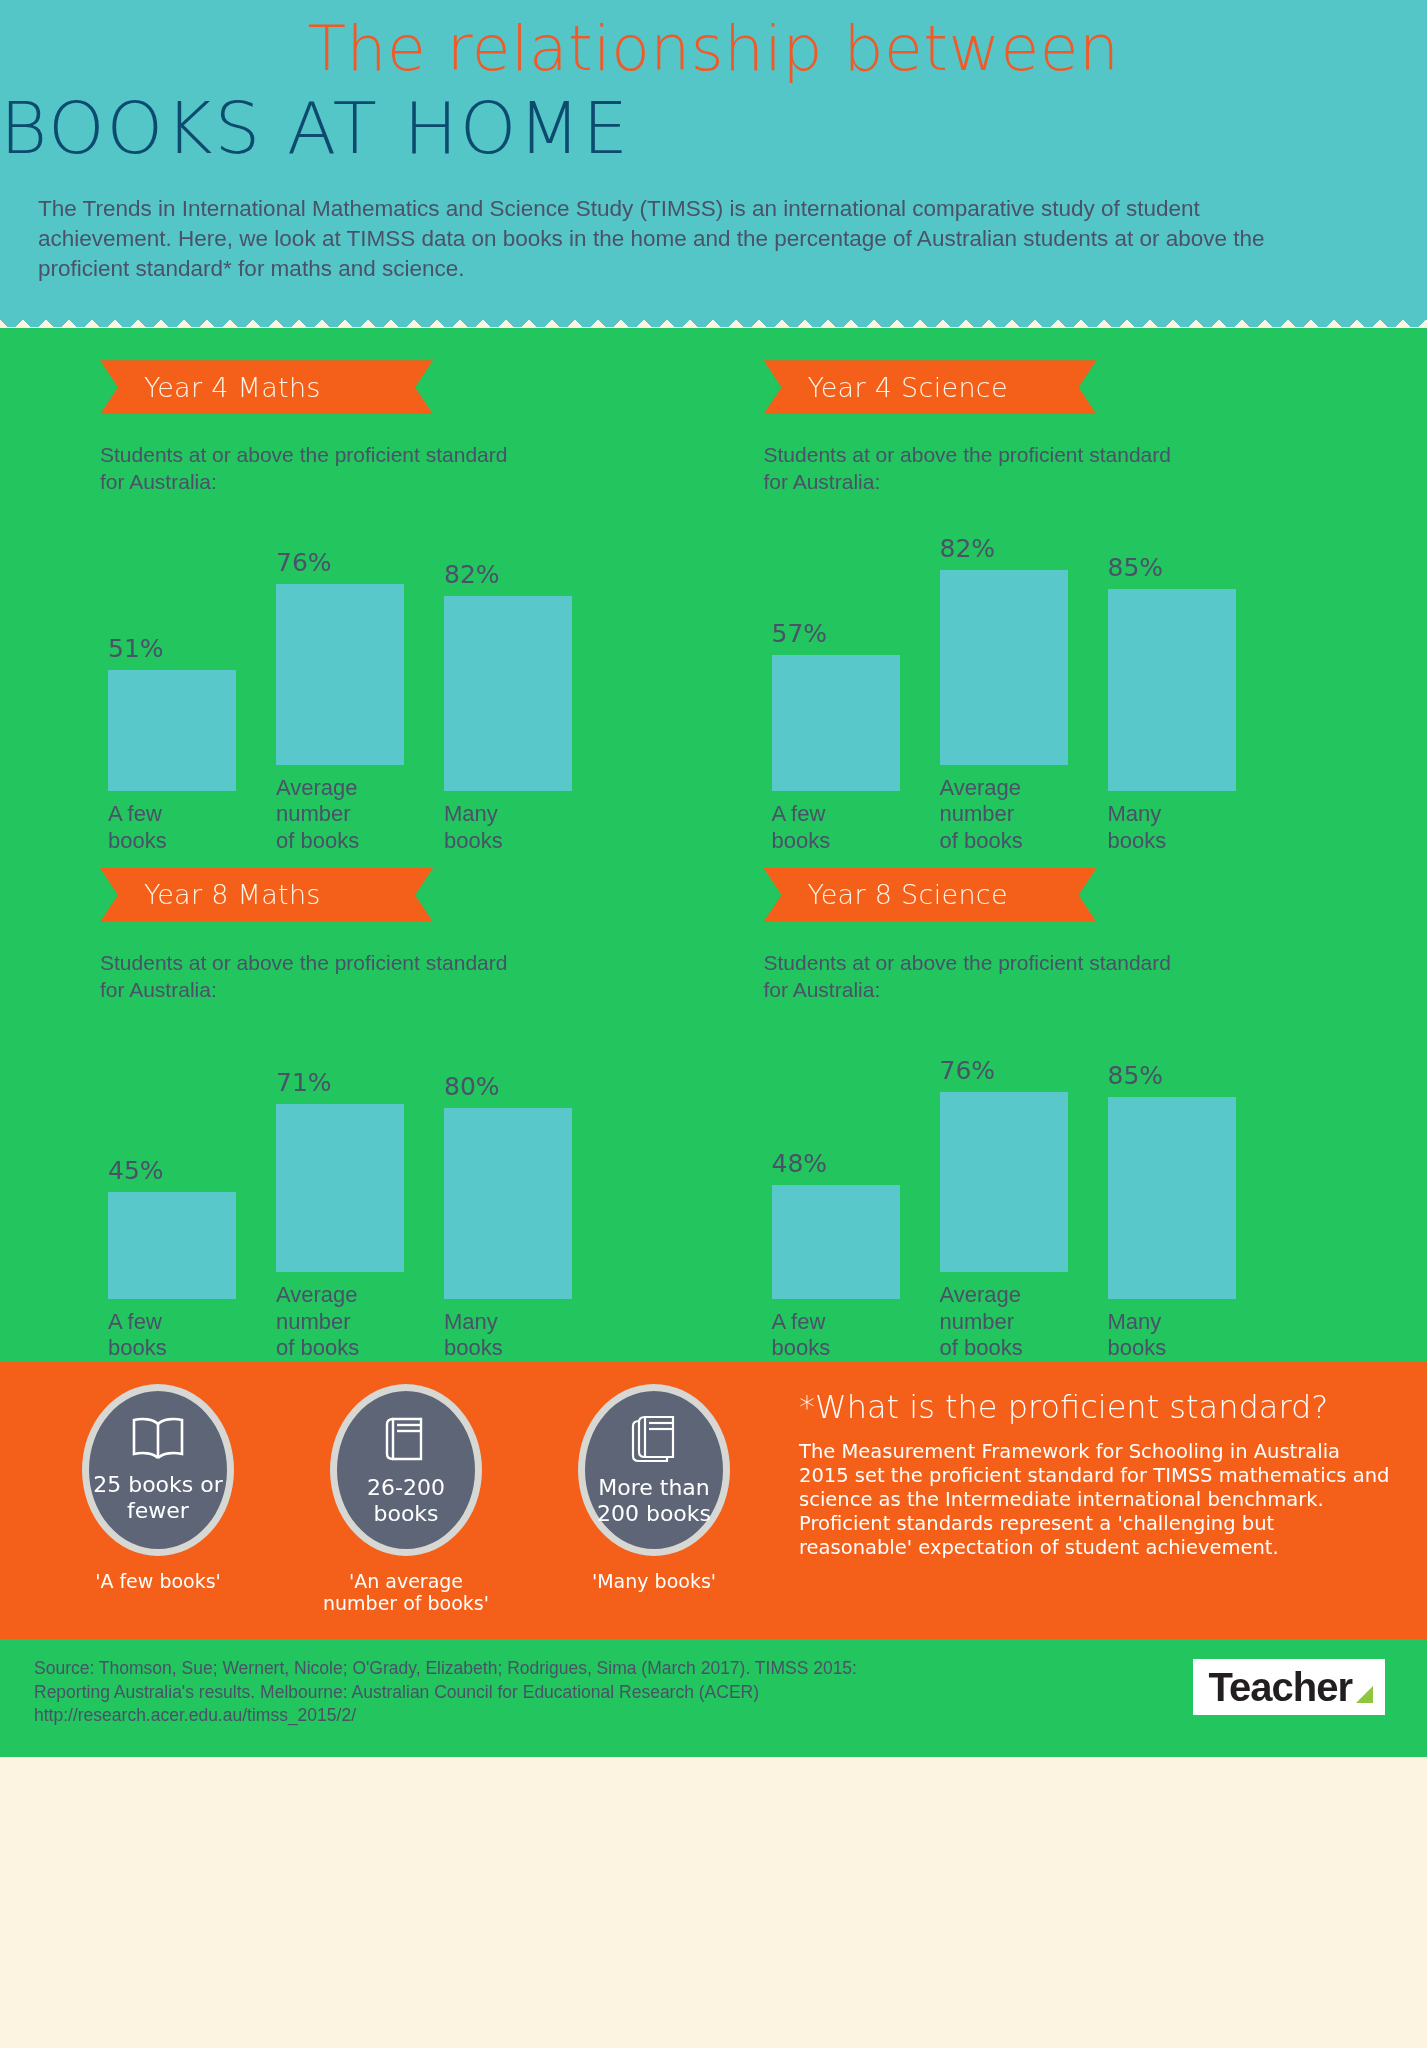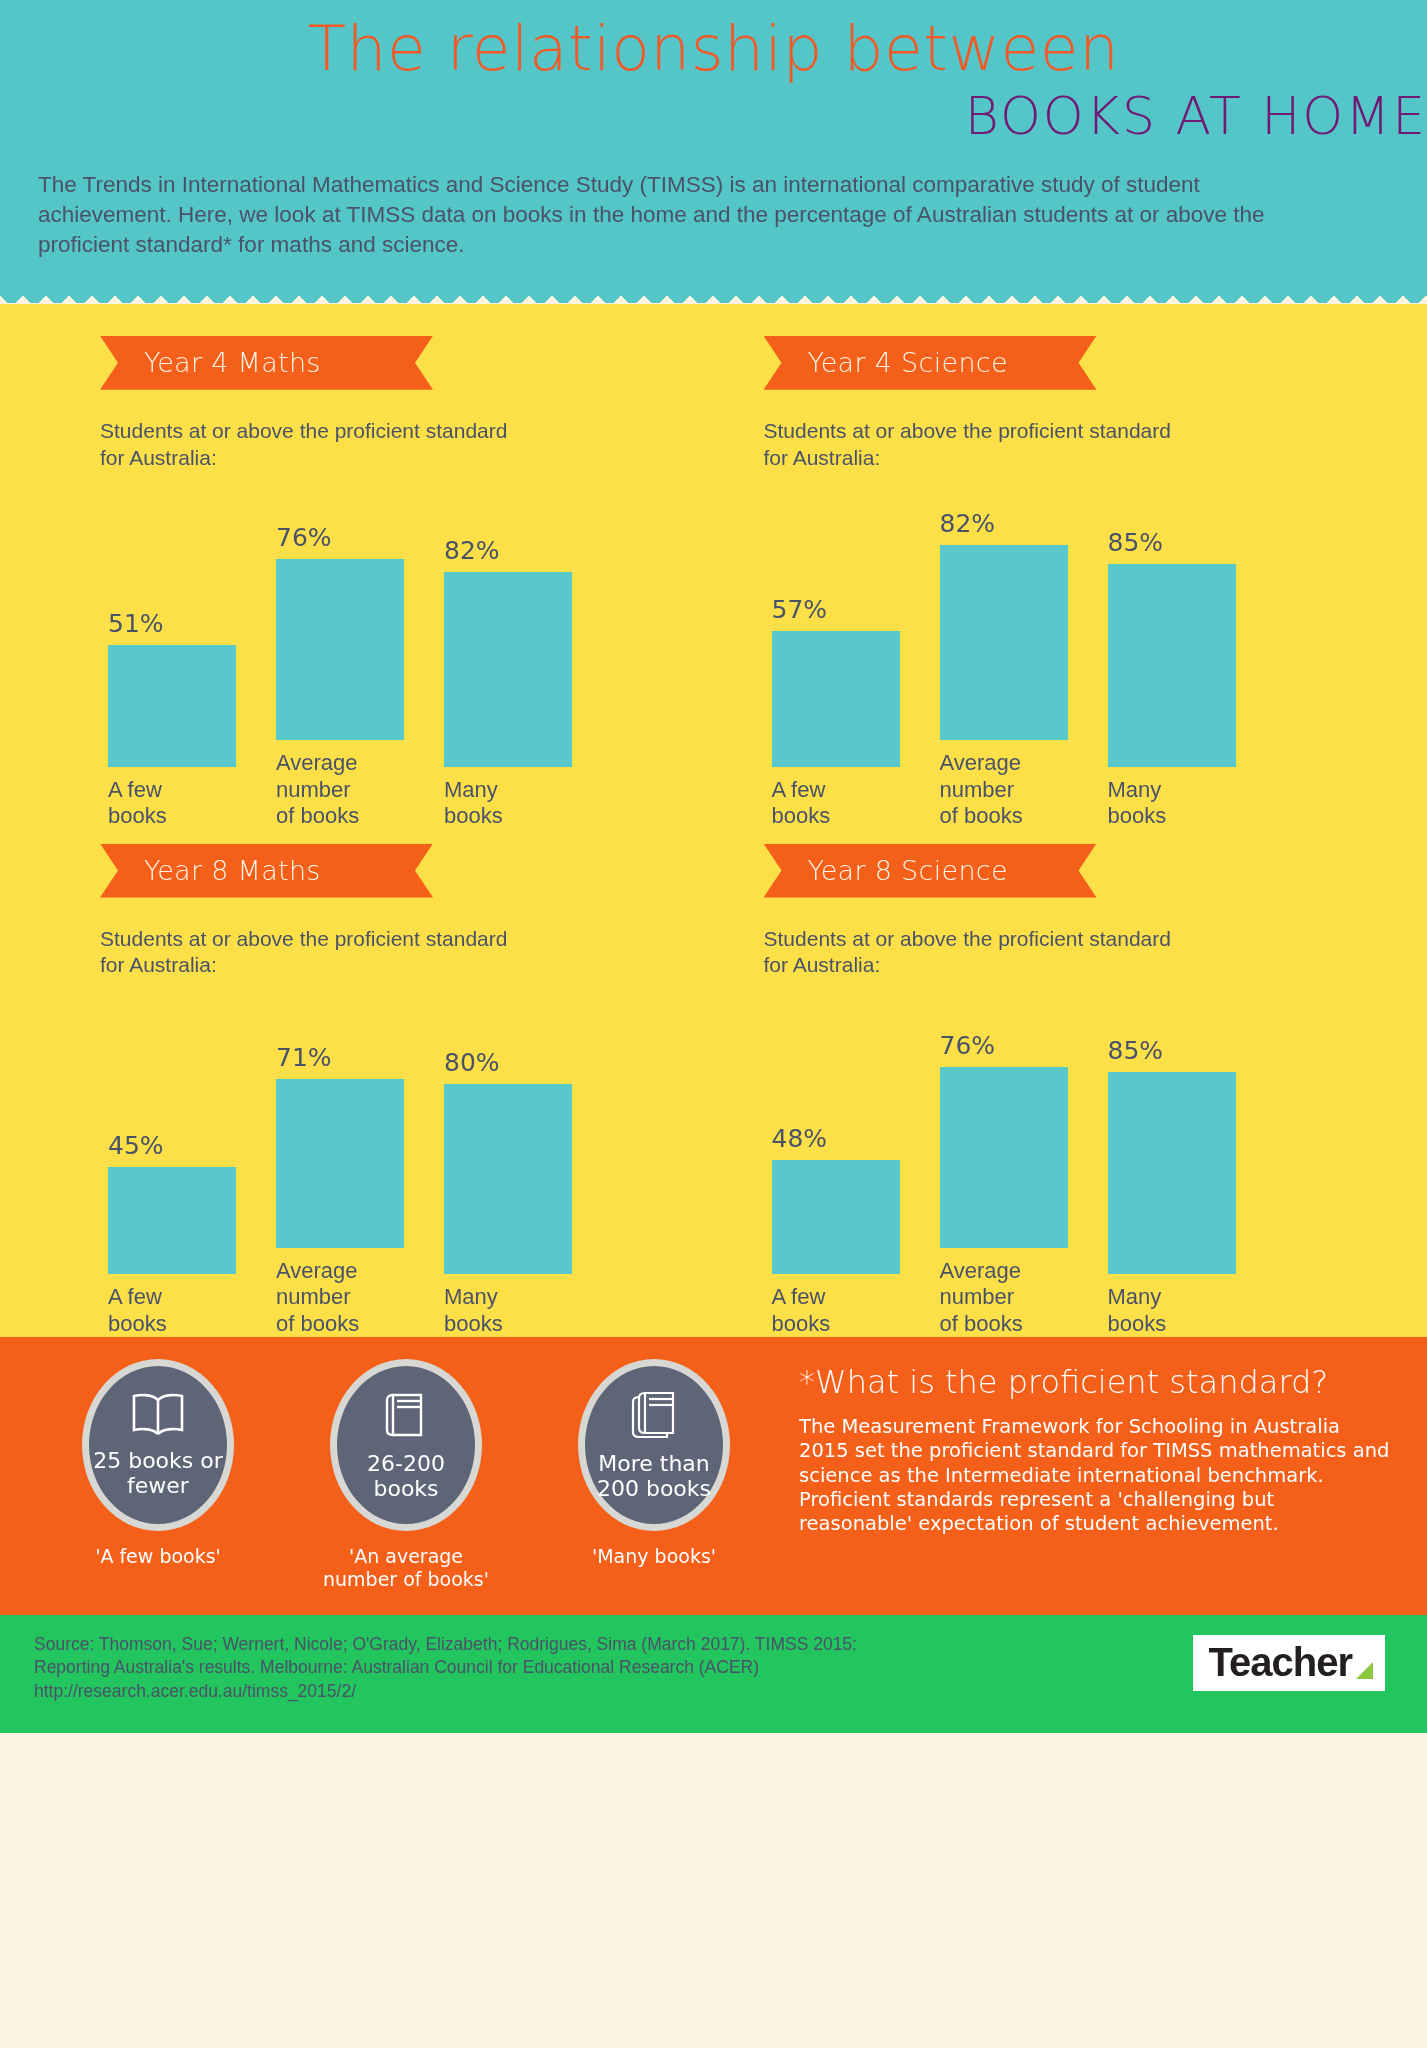--- a/index.html
+++ b/index.html
@@ -23,23 +23,23 @@
   .title-line1 {
     text-align: center;
     color: #F05A28;
     font-size: 63px;
     font-weight: 300;
     letter-spacing: 0.5px;
     line-height: 1.12;
     font-family: "DejaVu Sans", sans-serif;
   }
   .title-line2 {
-    text-align: right;
-    color: #701a75;
-    font-size: 52px;
+    text-align: left;
+    color: #0c4a6e;
+    font-size: 72px;
     font-weight: 300;
     letter-spacing: 2px;
     line-height: 1.22;
     font-family: "DejaVu Sans", sans-serif;
   }
   .title-line3 {
     text-align: center;
     color: #F05A28;
     font-size: 63px;
     font-weight: 300;
@@ -66,21 +66,21 @@
     background-color: #54C6C8;
     background-size: 23px 20px;
     background-repeat: repeat-x;
     background-position: 0 0;
     position: relative;
     top: -1px;
   }
 
   
   .charts-area {
-    background: #fde047;
+    background: #22c55e;
     padding: 18px 0 0 0;
   }
 
   .chart-grid {
     display: flex;
     flex-wrap: wrap;
   }
 
   .panel {
     width: 50%;

